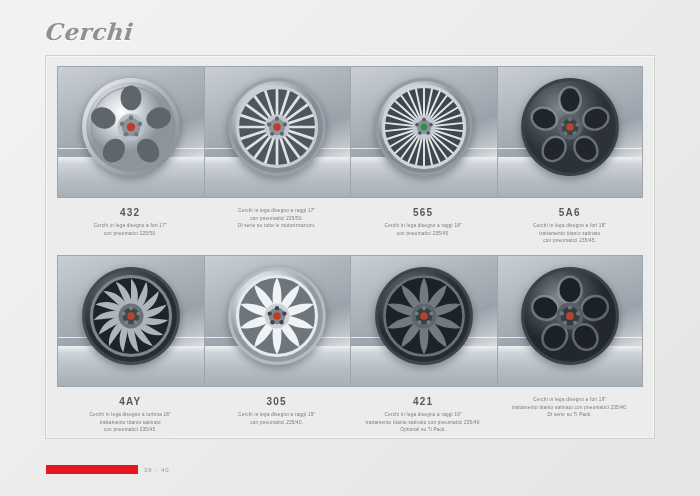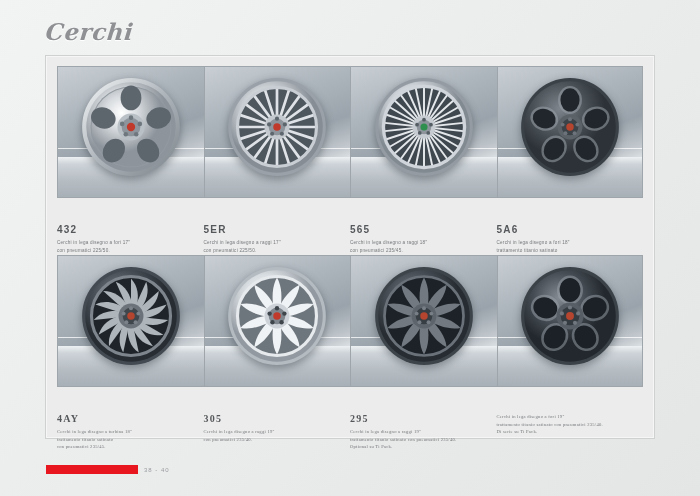--- a/index.html
+++ b/index.html
@@ -30,21 +30,21 @@
     width:608px;height:382px;
     background:#ececec;
     border:1px solid #cfd0d0;
     box-shadow:inset 0 0 0 1px #f6f6f6;
   }
   .row{
     position:absolute;left:11px;width:586px;
     display:flex;
   }
   .row-top{top:10px;}
-  .row-bottom{top:199px;font-family:Liberation Serif, serif;}
+  .row-bottom{top:199px;}
   
   .cell{width:25%;display:flex;flex-direction:column;align-items:center;}
   .photo{
     position:relative;
     width:100%;height:132px;
     background:linear-gradient(160deg,#c9cfd4 0%,#aeb6bd 30%,#9aa3ab 55%,#c3c9ce 72%,#e3e7ea 80%,#b9c0c6 100%);
     border:1px solid #9fa6ab;
     box-sizing:border-box;
     overflow:hidden;
   }
@@ -62,21 +62,22 @@
   .wheel-wrap{
     position:absolute;left:50%;top:46%;
     transform:translate(-50%,-50%);
     width:104px;height:104px;
   }
   .wheel-wrap svg{display:block;width:104px;height:104px;
     filter:drop-shadow(0 3px 4px rgba(40,48,56,.45));}
   
   .caption{
     width:100%;
-    padding-top:26px;
+    padding-top:9px;
+    text-align:center;
     color:#6e7174;
   }
   .cap-code{
     font-size:10px;font-weight:bold;color:#55585b;
     letter-spacing:1.2px;margin-bottom:4px;
   }
   .cap-line{
     font-size:4.6px;line-height:7.6px;
     letter-spacing:.25px;color:#74777a;
     white-space:nowrap;
@@ -197,21 +198,20 @@
                 <circle cx="50" cy="42" r="2"></circle>
                   <circle cx="57.6" cy="47.5" r="2"></circle>
                 <circle cx="54.7" cy="56.5" r="2"></circle>
                   <circle cx="45.3" cy="56.5" r="2"></circle>
                 <circle cx="42.4" cy="47.5" r="2"></circle>
               </g>
             </svg>
           </div>
         </div>
         <div class="caption">
-          <div class="cap-code">5ER</div>
           <div class="cap-line">Cerchi in lega disegno a raggi 17"</div>
           <div class="cap-line">con pneumatici 225/50.</div>
           <div class="cap-line">Di serie su tutte le motorizzazioni.</div>
         </div>
       </div>
 
       <div class="cell">
         <div class="photo">
           <div class="floor"></div>
           <div class="horizon"></div>
@@ -473,21 +473,21 @@
                 <circle cx="50" cy="42.5" r="1.9"></circle>
                   <circle cx="57.1" cy="47.7" r="1.9"></circle>
                 <circle cx="54.4" cy="56" r="1.9"></circle>
                   <circle cx="45.6" cy="56" r="1.9"></circle>
                 <circle cx="42.9" cy="47.7" r="1.9"></circle>
               </g>
             </svg>
           </div>
         </div>
         <div class="caption">
-          <div class="cap-code">295</div>
+          <div class="cap-code">421</div>
           <div class="cap-line">Cerchi in lega disegno a raggi 19"</div>
           <div class="cap-line">trattamento titanio satinato con pneumatici 235/40.</div>
           <div class="cap-line">Optional su Ti Pack.</div>
         </div>
       </div>
 
       <div class="cell">
         <div class="photo">
           <div class="floor"></div>
           <div class="horizon"></div>

